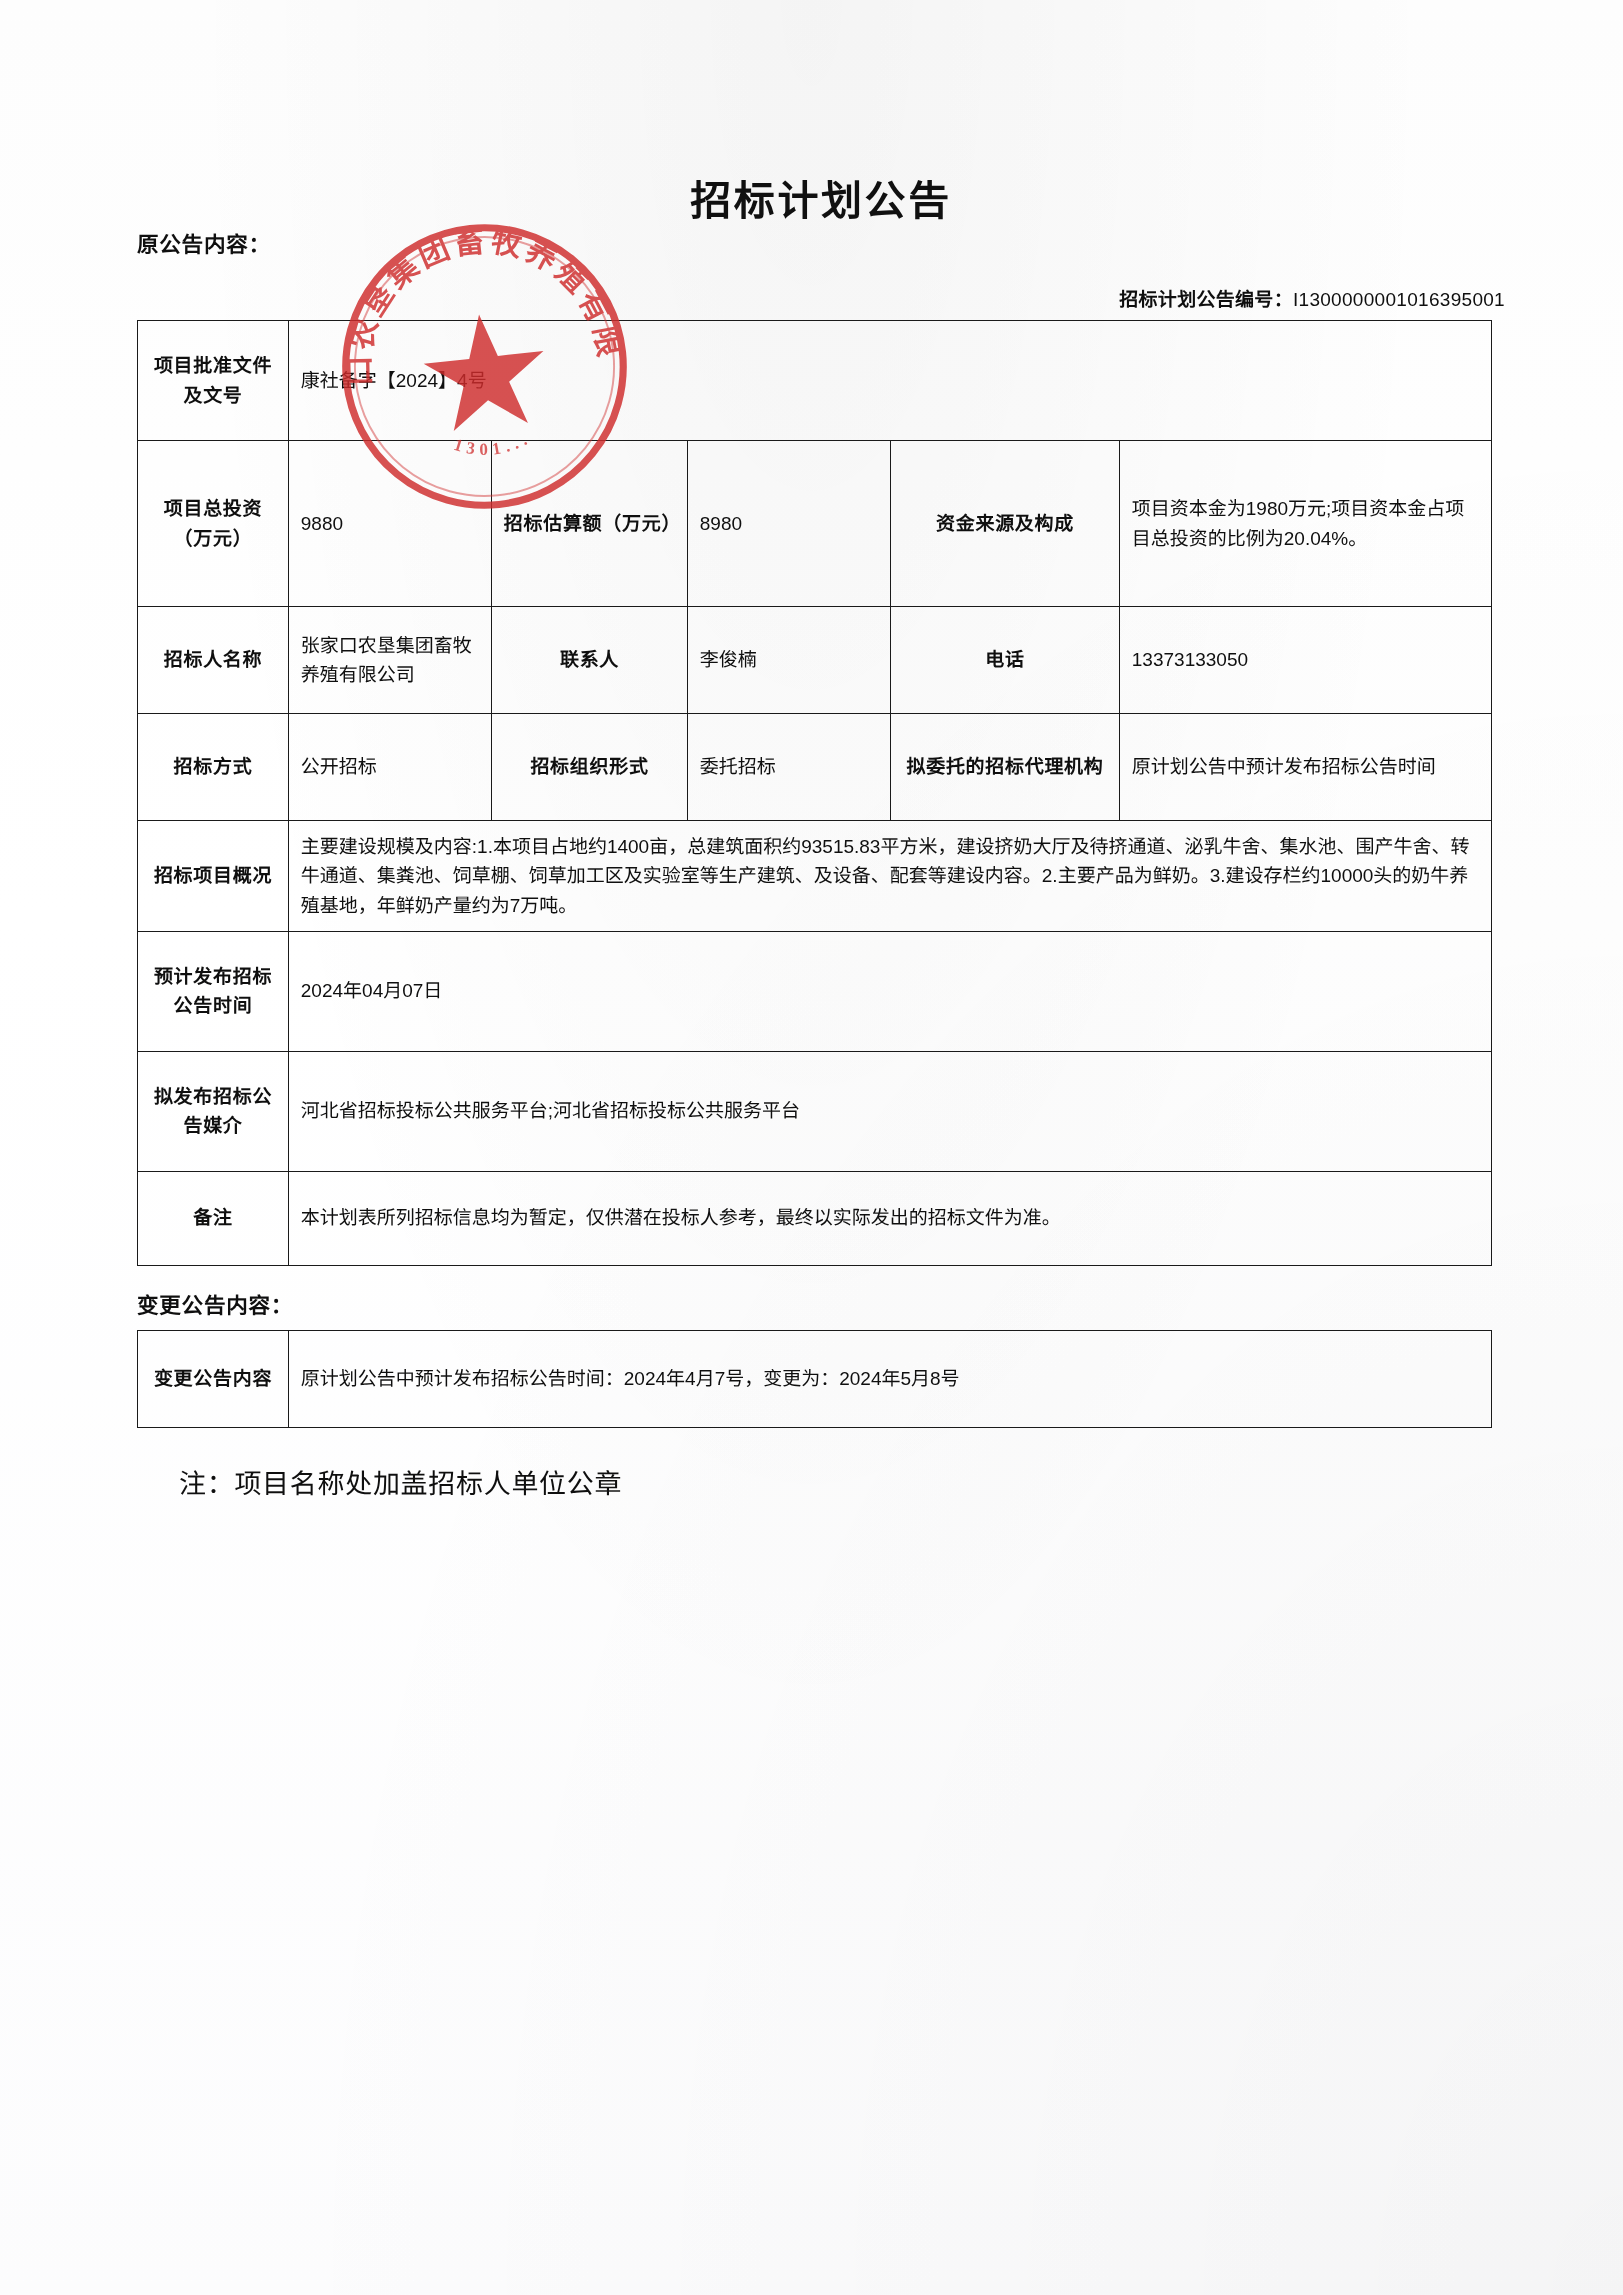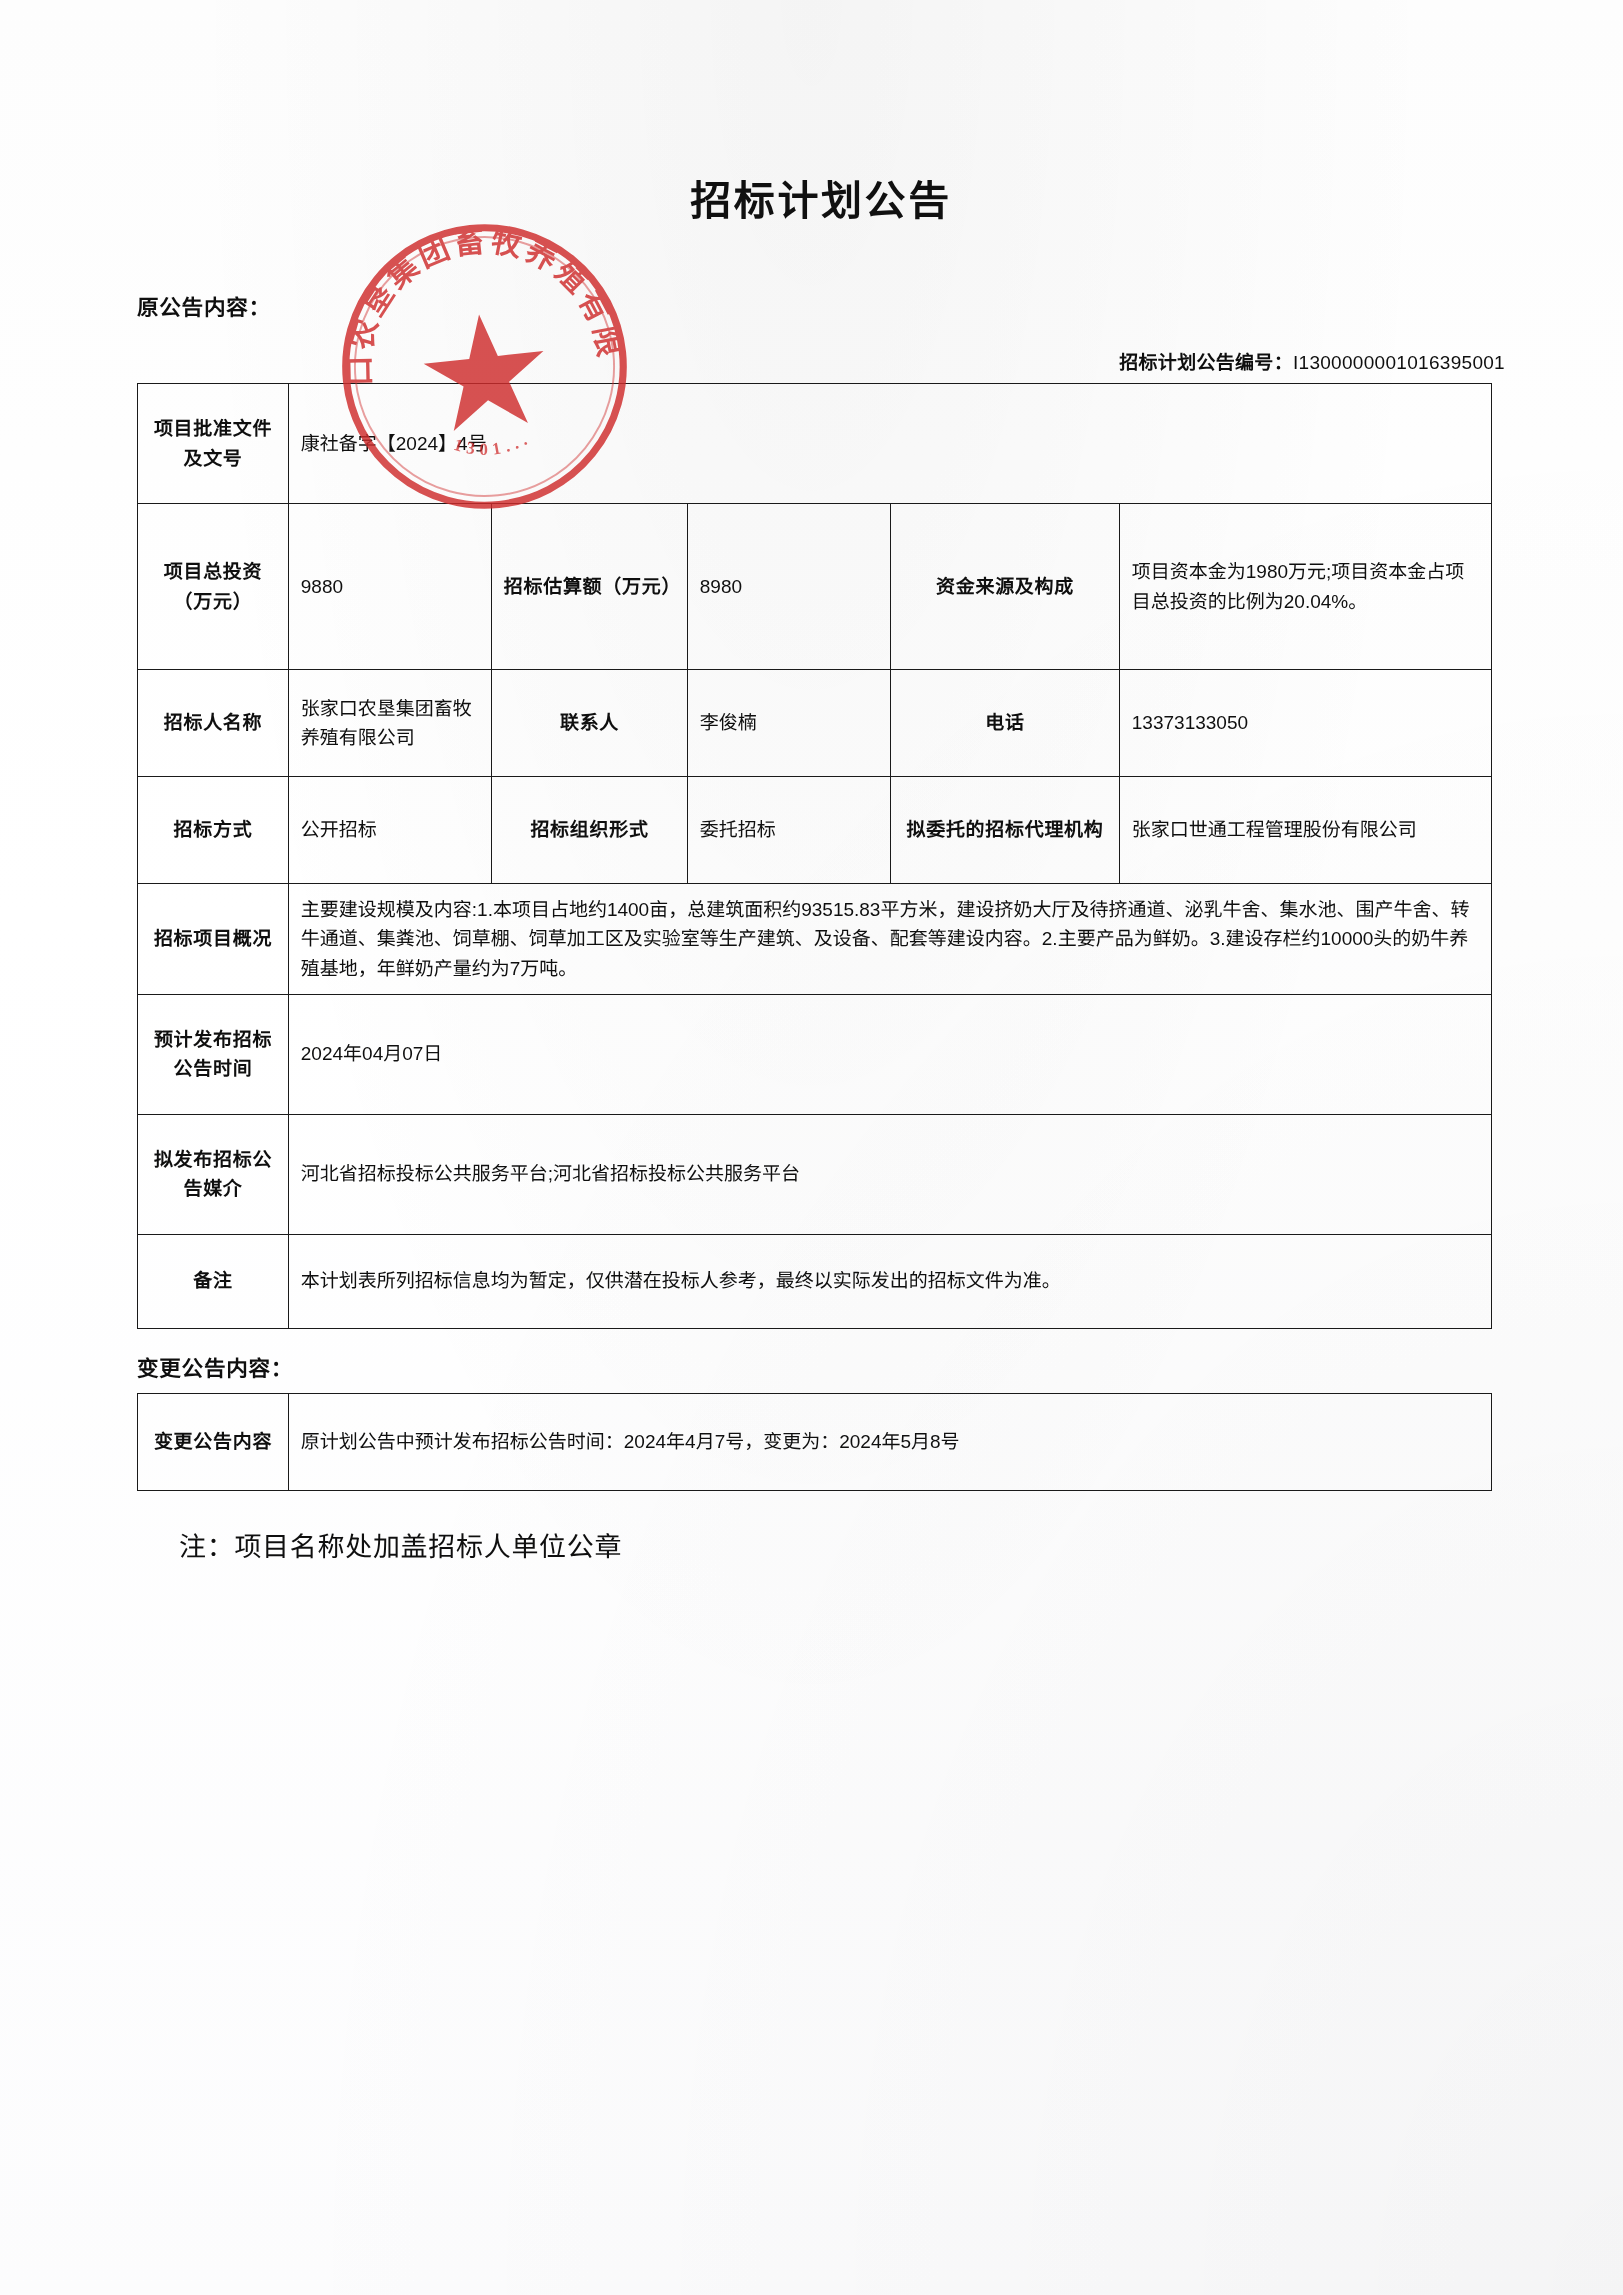--- a/index.html
+++ b/index.html
@@ -40,21 +40,20 @@
     text-align: center;
     font-size: 41px;
     font-weight: 700;
     letter-spacing: 2.6px;
     margin-top: 167px;
     color: #101010;
   }
   .section-label {
     font-size: 21.6px;
     font-weight: 700;
-    margin-top: 63px;
     margin-left: 0px;
     letter-spacing: 0.7px;
   }
   .doc-no {
     text-align: right;
     font-size: 19px;
     font-weight: 700;
     margin-top: 26px;
     letter-spacing: 0.3px;
   }
@@ -173,21 +172,21 @@
           <td class="val">李俊楠</td>
           <td class="hd">电话</td>
           <td class="val">13373133050</td>
         </tr>
         <tr>
           <td class="hd" style="height:85px">招标方式</td>
           <td class="val">公开招标</td>
           <td class="hd">招标组织形式</td>
           <td class="val">委托招标</td>
           <td class="hd">拟委托的招标代理机构</td>
-          <td class="val">张家口世通工程管理股份有限公司</td>
+          <td class="val">原计划公告中预计发布招标公告时间</td>
         </tr>
         <tr>
           <td class="hd">招标项目概况</td>
           <td class="val para" colspan="5">主要建设规模及内容:1.本项目占地约1400亩，总建筑面积约93515.83平方米，建设挤奶大厅及待挤通道、泌乳牛舍、集水池、围产牛舍、转牛通道、集粪池、饲草棚、饲草加工区及实验室等生产建筑、及设备、配套等建设内容。2.主要产品为鲜奶。3.建设存栏约10000头的奶牛养殖基地，年鲜奶产量约为7万吨。</td>
         </tr>
         <tr>
           <td class="hd tall">预计发布招标公告时间</td>
           <td class="val" colspan="5">2024年04月07日</td>
         </tr>
         <tr>

